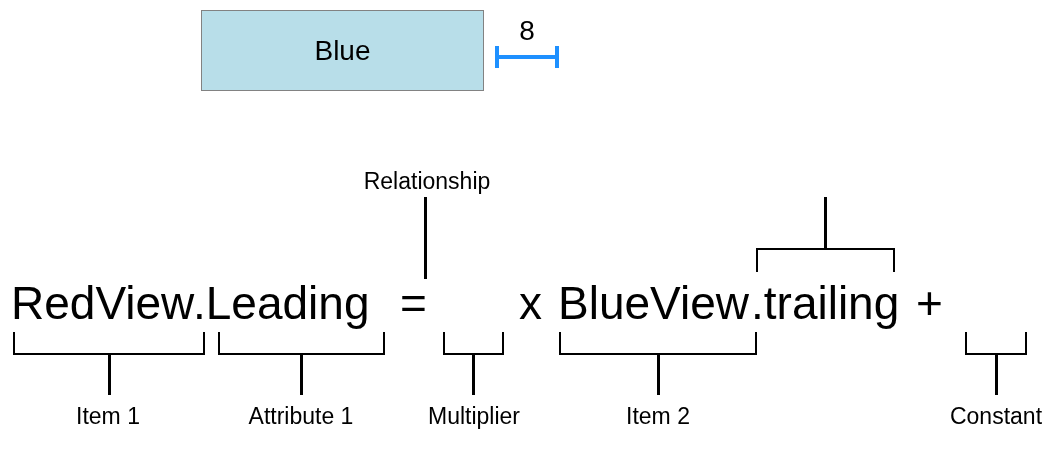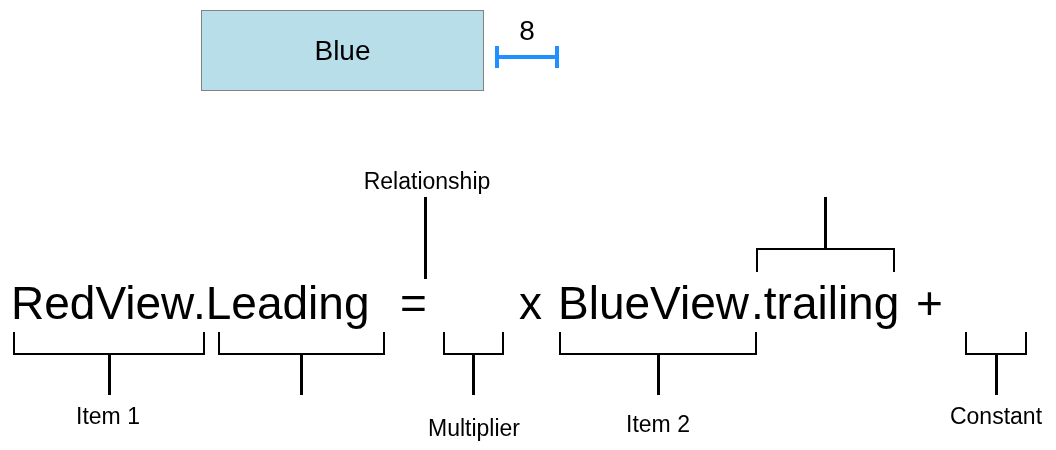--- a/index.html
+++ b/index.html
@@ -40,22 +40,22 @@
     width: 240px;
     text-align: center;
     font-size: 23px;
     line-height: 28px;
     white-space: nowrap;
   }
   #lbl-relationship { left: 307px; top: 167px; }
   #lbl-attribute2   { left: 705px; top: 167px; }
   #lbl-item1        { left: -12px; top: 402px; }
   #lbl-attribute1   { left: 181px; top: 402px; }
-  #lbl-multiplier   { left: 354px; top: 414px; }
-  #lbl-item2        { left: 538px; top: 402px; margin-top: 8px; }
+  #lbl-multiplier   { left: 354px; top: 402px; }
+  #lbl-item2        { left: 538px; top: 402px; }
   #lbl-constant     { left: 876px; top: 402px; }
 
   
   .stem { position: absolute; width: 2.5px; background: var(--diagram-line, #000); }
   #stem-relationship { left: 424px; top: 197px; height: 82px; }
   #stem-attribute2   { left: 824px; top: 197px; height: 51px; }
   #stem-item1      { left: 108px; top: 355px; height: 40px; }
   #stem-attribute1 { left: 300px; top: 355px; height: 40px; }
   #stem-multiplier { left: 472px; top: 355px; height: 40px; }
   #stem-item2      { left: 657px; top: 355px; height: 40px; }
@@ -134,17 +134,18 @@
   <div class="bracket bracket-up" id="bracket-multiplier"></div>
   <div class="stem" id="stem-multiplier"></div>
 
   <div class="bracket bracket-up" id="bracket-item2"></div>
   <div class="stem" id="stem-item2"></div>
 
   <div class="bracket bracket-up" id="bracket-constant"></div>
   <div class="stem" id="stem-constant"></div>
 
   <div class="ann-label" id="lbl-item1">Item 1</div>
+  <div class="ann-label" id="lbl-attribute1">Attribute 1</div>
   <div class="ann-label" id="lbl-multiplier">Multiplier</div>
   <div class="ann-label" id="lbl-item2">Item 2</div>
   <div class="ann-label" id="lbl-constant">Constant</div>
 
 </div>
 
 </body></html>

